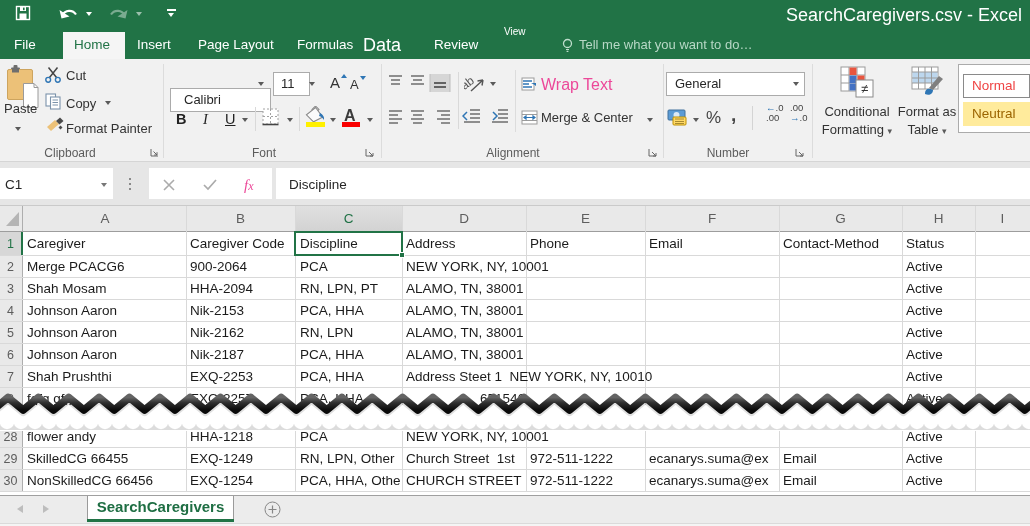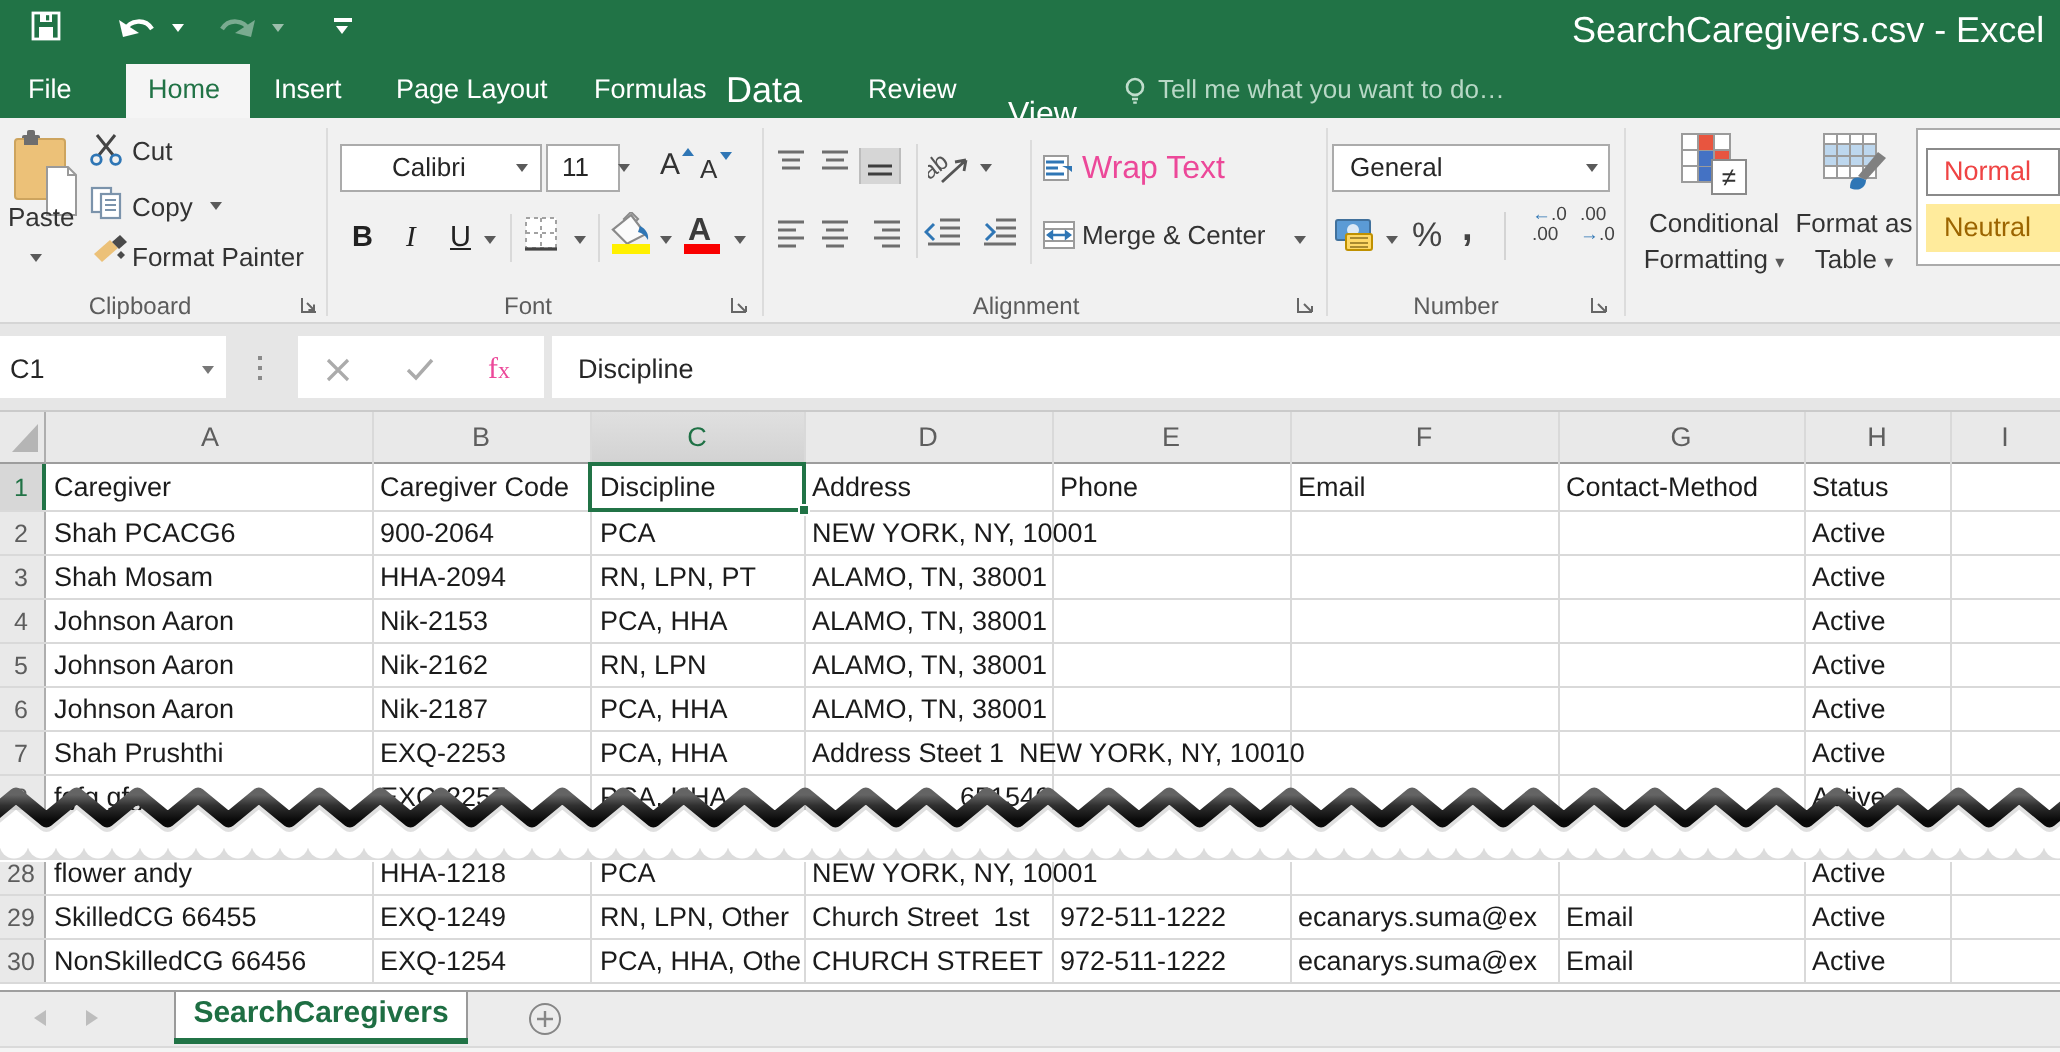--- a/index.html
+++ b/index.html
@@ -45,21 +45,21 @@
 
 <div class="abs" style="left:0;top:30px;width:1030px;height:29px;background:#217346"></div>
 <div class="abs" style="left:63px;top:32px;width:62px;height:27px;background:#f5f5f5"></div>
 <div class="t w" style="left:14px;top:33.5px;font-size:13.5px">File</div>
 <div class="t" style="left:74px;top:33.5px;font-size:13.5px;color:#217346">Home</div>
 <div class="t w" style="left:137px;top:33.5px;font-size:13.5px">Insert</div>
 <div class="t w" style="left:198px;top:33.5px;font-size:13.5px">Page Layout</div>
 <div class="t w" style="left:297px;top:33.5px;font-size:13.5px">Formulas</div>
 <div class="t w" style="left:363px;top:33.5px;font-size:18px">Data</div>
 <div class="t w" style="left:434px;top:33.5px;font-size:13.5px">Review</div>
-<div class="t w" style="left:504px;top:47px;font-size:16px">View</div>
+<div class="t w" style="left:504px;top:21px;font-size:10px">View</div>
 <svg class="abs" style="left:561px;top:38px" width="13" height="15" viewBox="0 0 13 15">
 <circle cx="6.5" cy="5.5" r="4" fill="none" stroke="#bfddcc" stroke-width="1.3"></circle>
 <path d="M5,9.5 L8,9.5 M5,11.5 L8,11.5 M5.6,13.3 L7.4,13.3" stroke="#bfddcc" stroke-width="1.2"></path>
 </svg>
 <div class="t" style="left:579px;top:33.5px;font-size:13px;color:#b8d8c6">Tell me what you want to do…</div>
 
 <div class="abs" style="left:0;top:59px;width:1030px;height:103px;background:#f1f1f1;border-bottom:1px solid #d5d5d5"></div>
 <div class="sep" style="left:163px"></div>
 <div class="sep" style="left:381px"></div>
 <div class="sep" style="left:663px"></div>
@@ -92,21 +92,21 @@
 <path d="M1,10 L9,3 L13,7 L5,14 Z" fill="#ecc178"></path>
 <path d="M10,4 L14,0.5 L17.5,4 L13.5,7.5 Z" fill="#4a4a4a"></path>
 <path d="M14.5,8.5 l2,2 l-2,2 l-2,-2 Z" fill="#4a4a4a"></path>
 </svg>
 <div class="t" style="left:66px;top:118px;font-size:13px;color:#333">Format Painter</div>
 <div class="glabel" style="left:20px;top:146px;width:100px">Clipboard</div>
 <svg class="abs" style="left:150px;top:148px" width="9" height="9" viewBox="0 0 9 9">
 <path d="M1,1 L1,8 L8,8 M8,8 M3.5,3.5 L7,7 M7,4.2 L7,7 L4.2,7" stroke="#666" stroke-width="1" fill="none"></path>
 </svg>
 
-<div class="combo" style="left:170px;top:72px;width:101px;height:24px;line-height:22px;padding-left:25px">Calibri</div>
+<div class="combo" style="left:170px;top:88px;width:101px;height:24px;line-height:22px;padding-left:13px">Calibri</div>
 <div class="car" style="left:258px;top:82px"></div>
 <div class="combo" style="left:273px;top:72px;width:37px;height:24px;line-height:22px;padding-left:7px">11</div>
 <div class="car" style="left:309px;top:82px"></div>
 <div class="t" style="left:330px;top:72px;font-size:15px;color:#333">A</div>
 <div class="car" style="left:341px;top:74px;border-top:0;border-bottom:4px solid #2f76b5"></div>
 <div class="t" style="left:350px;top:74px;font-size:13px;color:#333">A</div>
 <div class="car" style="left:360px;top:76px;border-top-color:#2f76b5"></div>
 <div class="t" style="left:176px;top:108px;font-size:14.5px;color:#222;font-weight:bold">B</div>
 <div class="t" style="left:203px;top:108px;font-size:14.5px;color:#222;font-style:italic;font-family:'Liberation Serif',serif">I</div>
 <div class="t" style="left:225px;top:108px;font-size:14.5px;color:#222;text-decoration:underline">U</div>
@@ -236,21 +236,21 @@
 <div class="t" style="left:5px;top:174px;color:#262626">C1</div>
 <div class="car" style="left:101px;top:183px;border-top-color:#777"></div>
 <div class="abs" style="left:129px;top:178px;width:2px;height:2px;background:#8a8a8a;box-shadow:0 5px #8a8a8a,0 10px #8a8a8a"></div>
 <div class="abs" style="left:149px;top:168px;width:123px;height:31px;background:#fff"></div>
 <svg class="abs" style="left:163px;top:179px" width="12" height="12" viewBox="0 0 12 12">
 <path d="M1,1 L11,11 M11,1 L1,11" stroke="#ababab" stroke-width="1.6"></path>
 </svg>
 <svg class="abs" style="left:203px;top:179px" width="14" height="12" viewBox="0 0 14 12">
 <path d="M1,6 L5,10 L13,1" stroke="#ababab" stroke-width="1.7" fill="none"></path>
 </svg>
-<div class="t" style="left:244px;top:174px;font-family:'Liberation Serif',serif;font-size:15px;color:#ec4899">f<span style="font-size:12px">x</span></div>
+<div class="t" style="left:244px;top:174px;font-family:'Liberation Serif',serif;font-style:italic;font-size:15px;color:#ec4899">f<span style="font-size:12px">x</span></div>
 <div class="abs" style="left:276px;top:168px;width:754px;height:31px;background:#fff"></div>
 <div class="t" style="left:289px;top:174px;color:#262626">Discipline</div>
 
 <div class="abs" style="left:0;top:206px;width:1030px;height:289px;background:#fff"></div>
 
 <div class="abs" style="left:0;top:206px;width:1030px;height:26px;background:#e9e9e9;border-bottom:1px solid #9d9d9d"></div>
 
 <div class="abs" style="left:295px;top:206px;width:107px;height:26px;background:linear-gradient(#e0e0e0,#d2d2d2)"></div>
 
 <div class="abs" style="left:0;top:206px;width:23px;height:286px;background:#e9e9e9;border-right:1px solid #aeaeae"></div>
@@ -305,21 +305,21 @@
 
 <div class="t" style="left:27px;top:233px">Caregiver</div>
 <div class="t" style="left:190px;top:233px">Caregiver Code</div>
 <div class="t" style="left:300px;top:233px">Discipline</div>
 <div class="t" style="left:406px;top:233px">Address</div>
 <div class="t" style="left:530px;top:233px">Phone</div>
 <div class="t" style="left:649px;top:233px">Email</div>
 <div class="t" style="left:783px;top:233px">Contact-Method</div>
 <div class="t" style="left:906px;top:233px">Status</div>
 
-<div class="t" style="left:27px;top:255.5px">Shah PCACG6</div>
+<div class="t" style="left:27px;top:255.5px">Merge PCACG6</div>
 <div class="t" style="left:190px;top:255.5px">900-2064</div>
 <div class="t" style="left:300px;top:255.5px">PCA</div>
 <div class="t" style="left:406px;top:255.5px">NEW YORK, NY, 10001</div>
 <div class="t" style="left:906px;top:255.5px">Active</div>
 
 <div class="t" style="left:27px;top:277.5px">Shah Mosam</div>
 <div class="t" style="left:190px;top:277.5px">HHA-2094</div>
 <div class="t" style="left:300px;top:277.5px">RN, LPN, PT</div>
 <div class="t" style="left:406px;top:277.5px">ALAMO, TN, 38001</div>
 <div class="t" style="left:906px;top:277.5px">Active</div>

